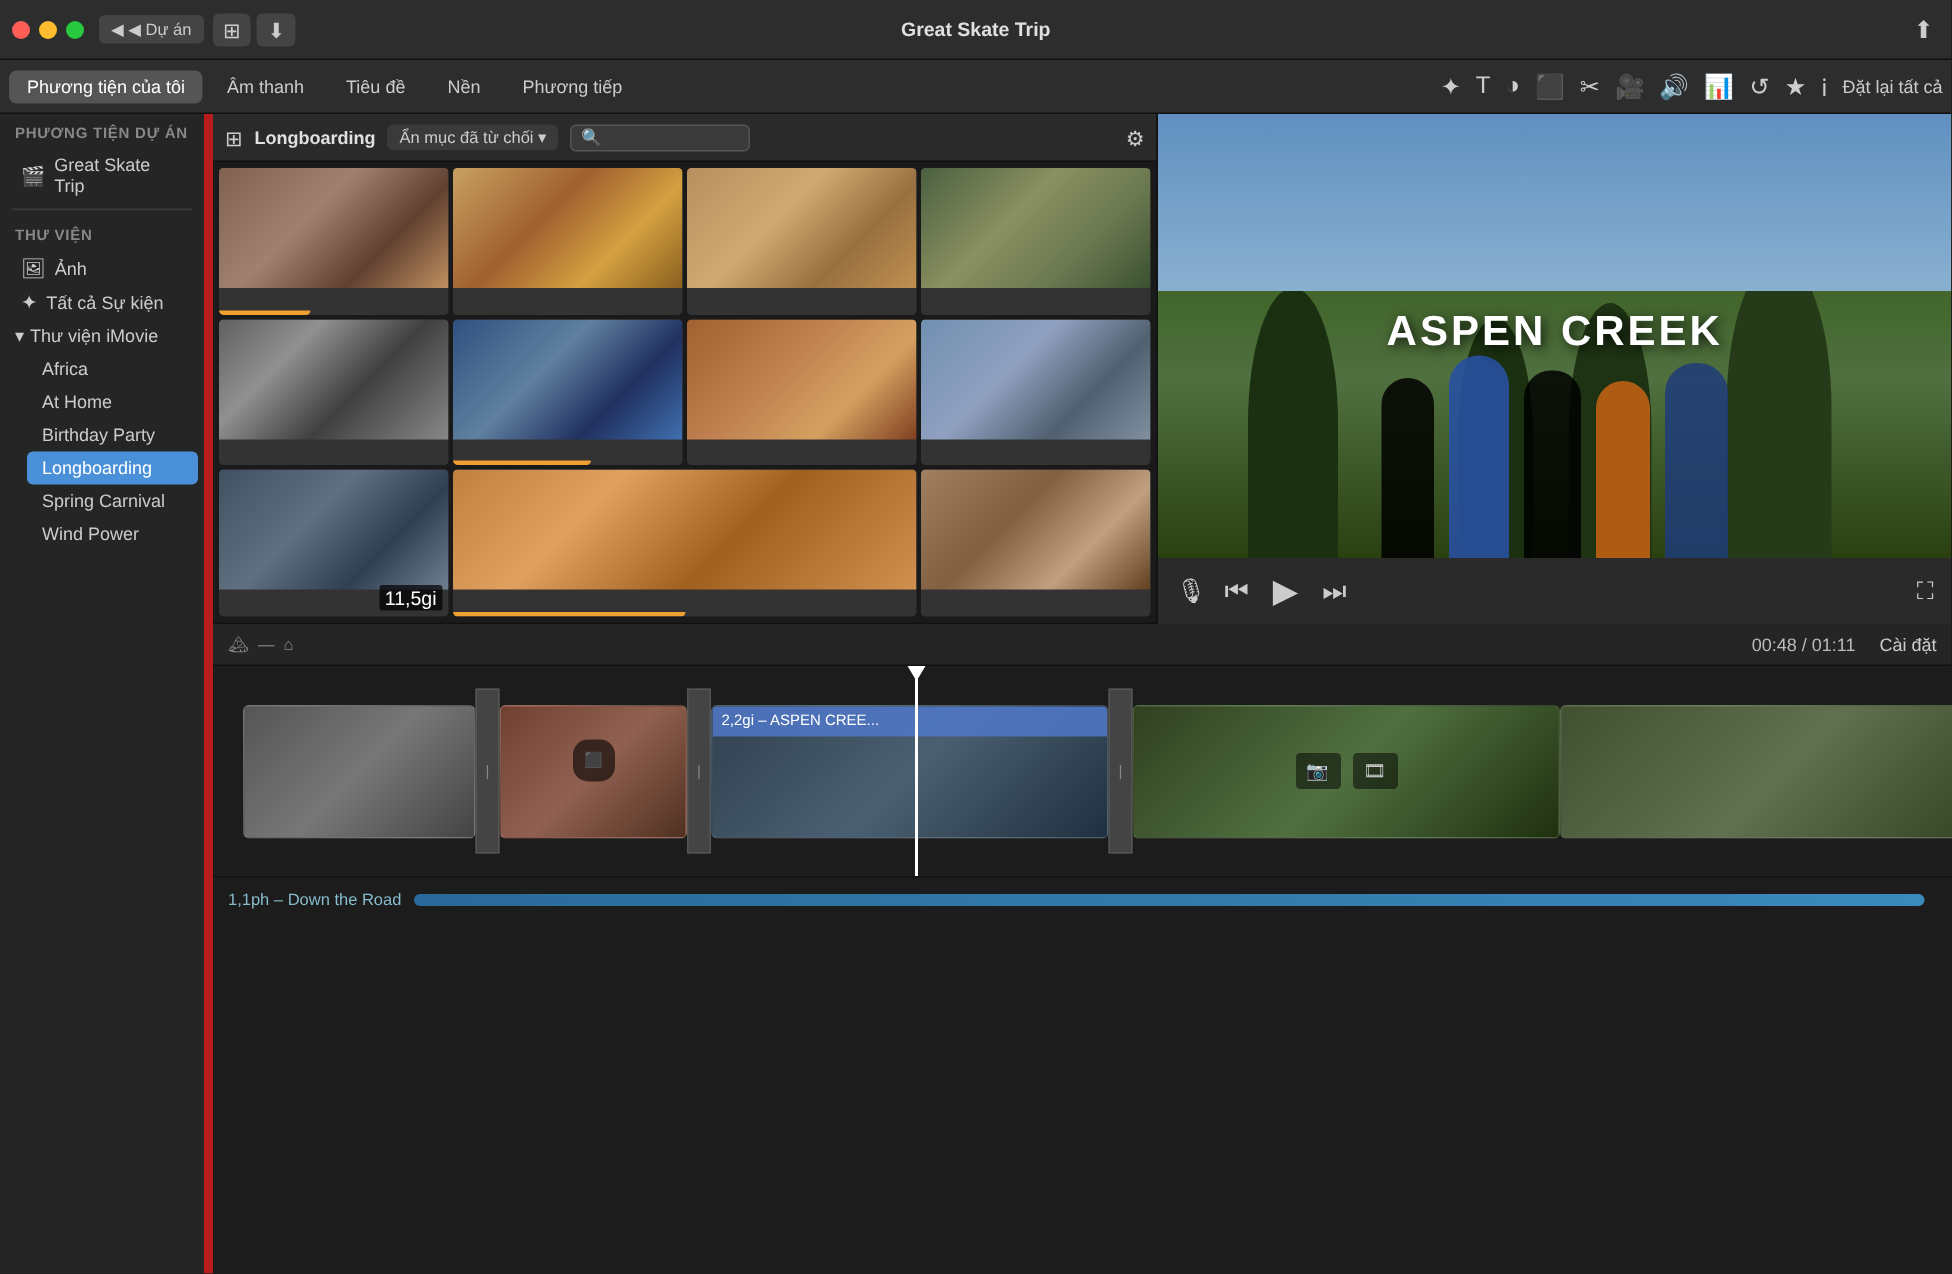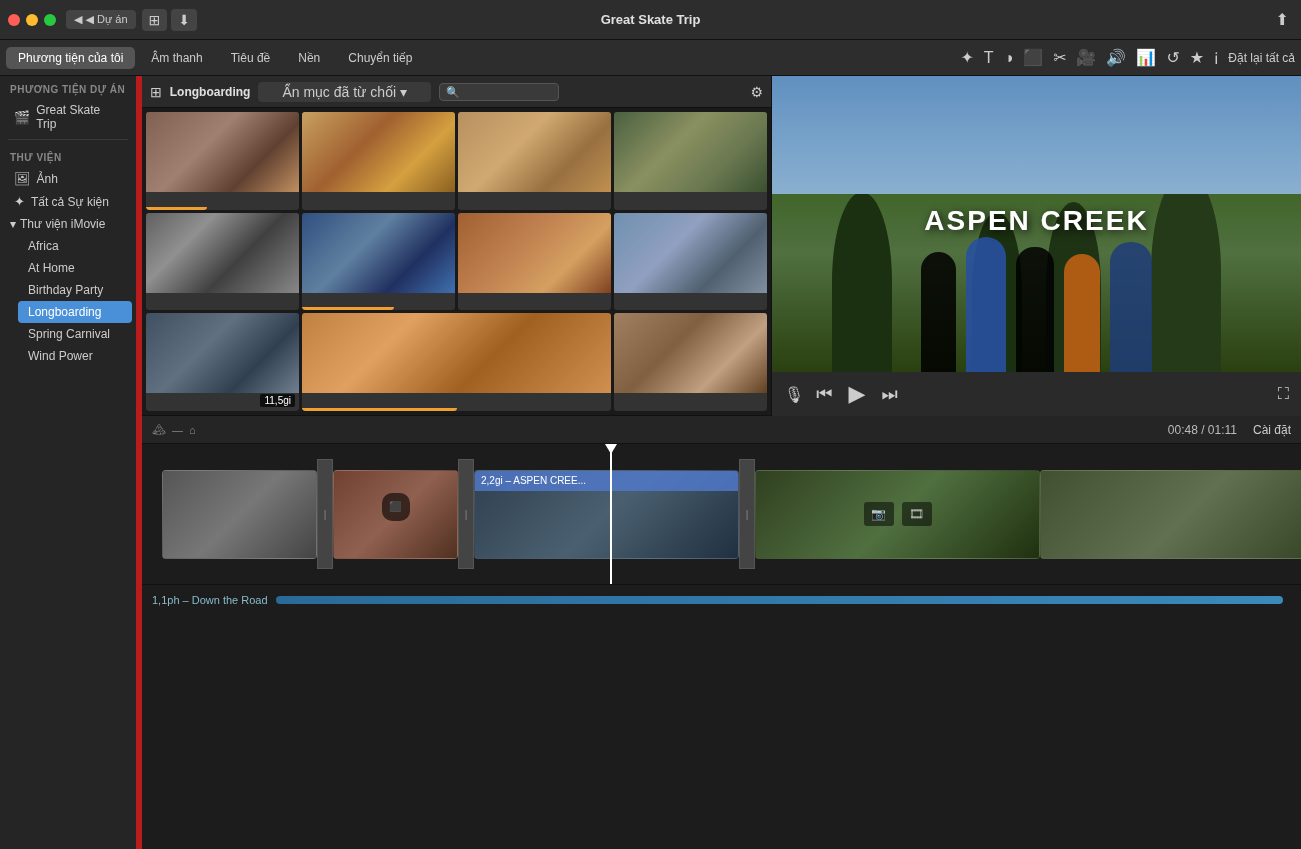--- a/index.html
+++ b/index.html
@@ -189,23 +189,23 @@
     }
     .media-title {
       font-size: 12px;
       font-weight: 600;
       color: #e0e0e0;
     }
     .media-filter-btn {
       background: #3a3a3a;
       border: none;
       color: #ccc;
-      padding: 2px 24px;
+      padding: 2px 8px;
       border-radius: 4px;
-      font-size: 14px;
+      font-size: 11px;
       cursor: pointer;
     }
     .media-search {
       background: #3a3a3a;
       border: 1px solid #555;
       border-radius: 4px;
       color: #ccc;
       padding: 2px 6px;
       font-size: 11px;
       width: 120px;
@@ -285,21 +285,21 @@
       width: 100%;
       height: 80px;
       background: linear-gradient(135deg, #806050 0%, #a08070 40%, #604030 70%, #c09060 100%);
     }
     .thumb-duration {
       position: absolute;
       bottom: 4px;
       right: 4px;
       background: rgba(0,0,0,0.7);
       color: #fff;
-      font-size: 10px;
+      font-size: 13px;
       padding: 1px 4px;
       border-radius: 2px;
     }
     .thumb-bar {
       position: absolute;
       bottom: 0;
       left: 0;
       height: 3px;
       background: #f0a030;
       border-radius: 0 0 3px 3px;
@@ -566,21 +566,21 @@
   <div class="toolbar-icons-right">
     <button class="share-btn">⬆</button>
   </div>
 </div>
 
 <div id="toolbar">
   <button class="toolbar-tab active">Phương tiện của tôi</button>
   <button class="toolbar-tab">Âm thanh</button>
   <button class="toolbar-tab">Tiêu đề</button>
   <button class="toolbar-tab">Nền</button>
-  <button class="toolbar-tab">Chuyển tiếp</button>
+  <button class="toolbar-tab">Phương tiếp</button>
   <div class="toolbar-tools">
     <span class="tool-icon">✦</span>
     <span class="tool-icon">T</span>
     <span class="tool-icon">◑</span>
     <span class="tool-icon">⬛</span>
     <span class="tool-icon">✂</span>
     <span class="tool-icon">🎥</span>
     <span class="tool-icon">🔊</span>
     <span class="tool-icon">📊</span>
     <span class="tool-icon">↺</span>

